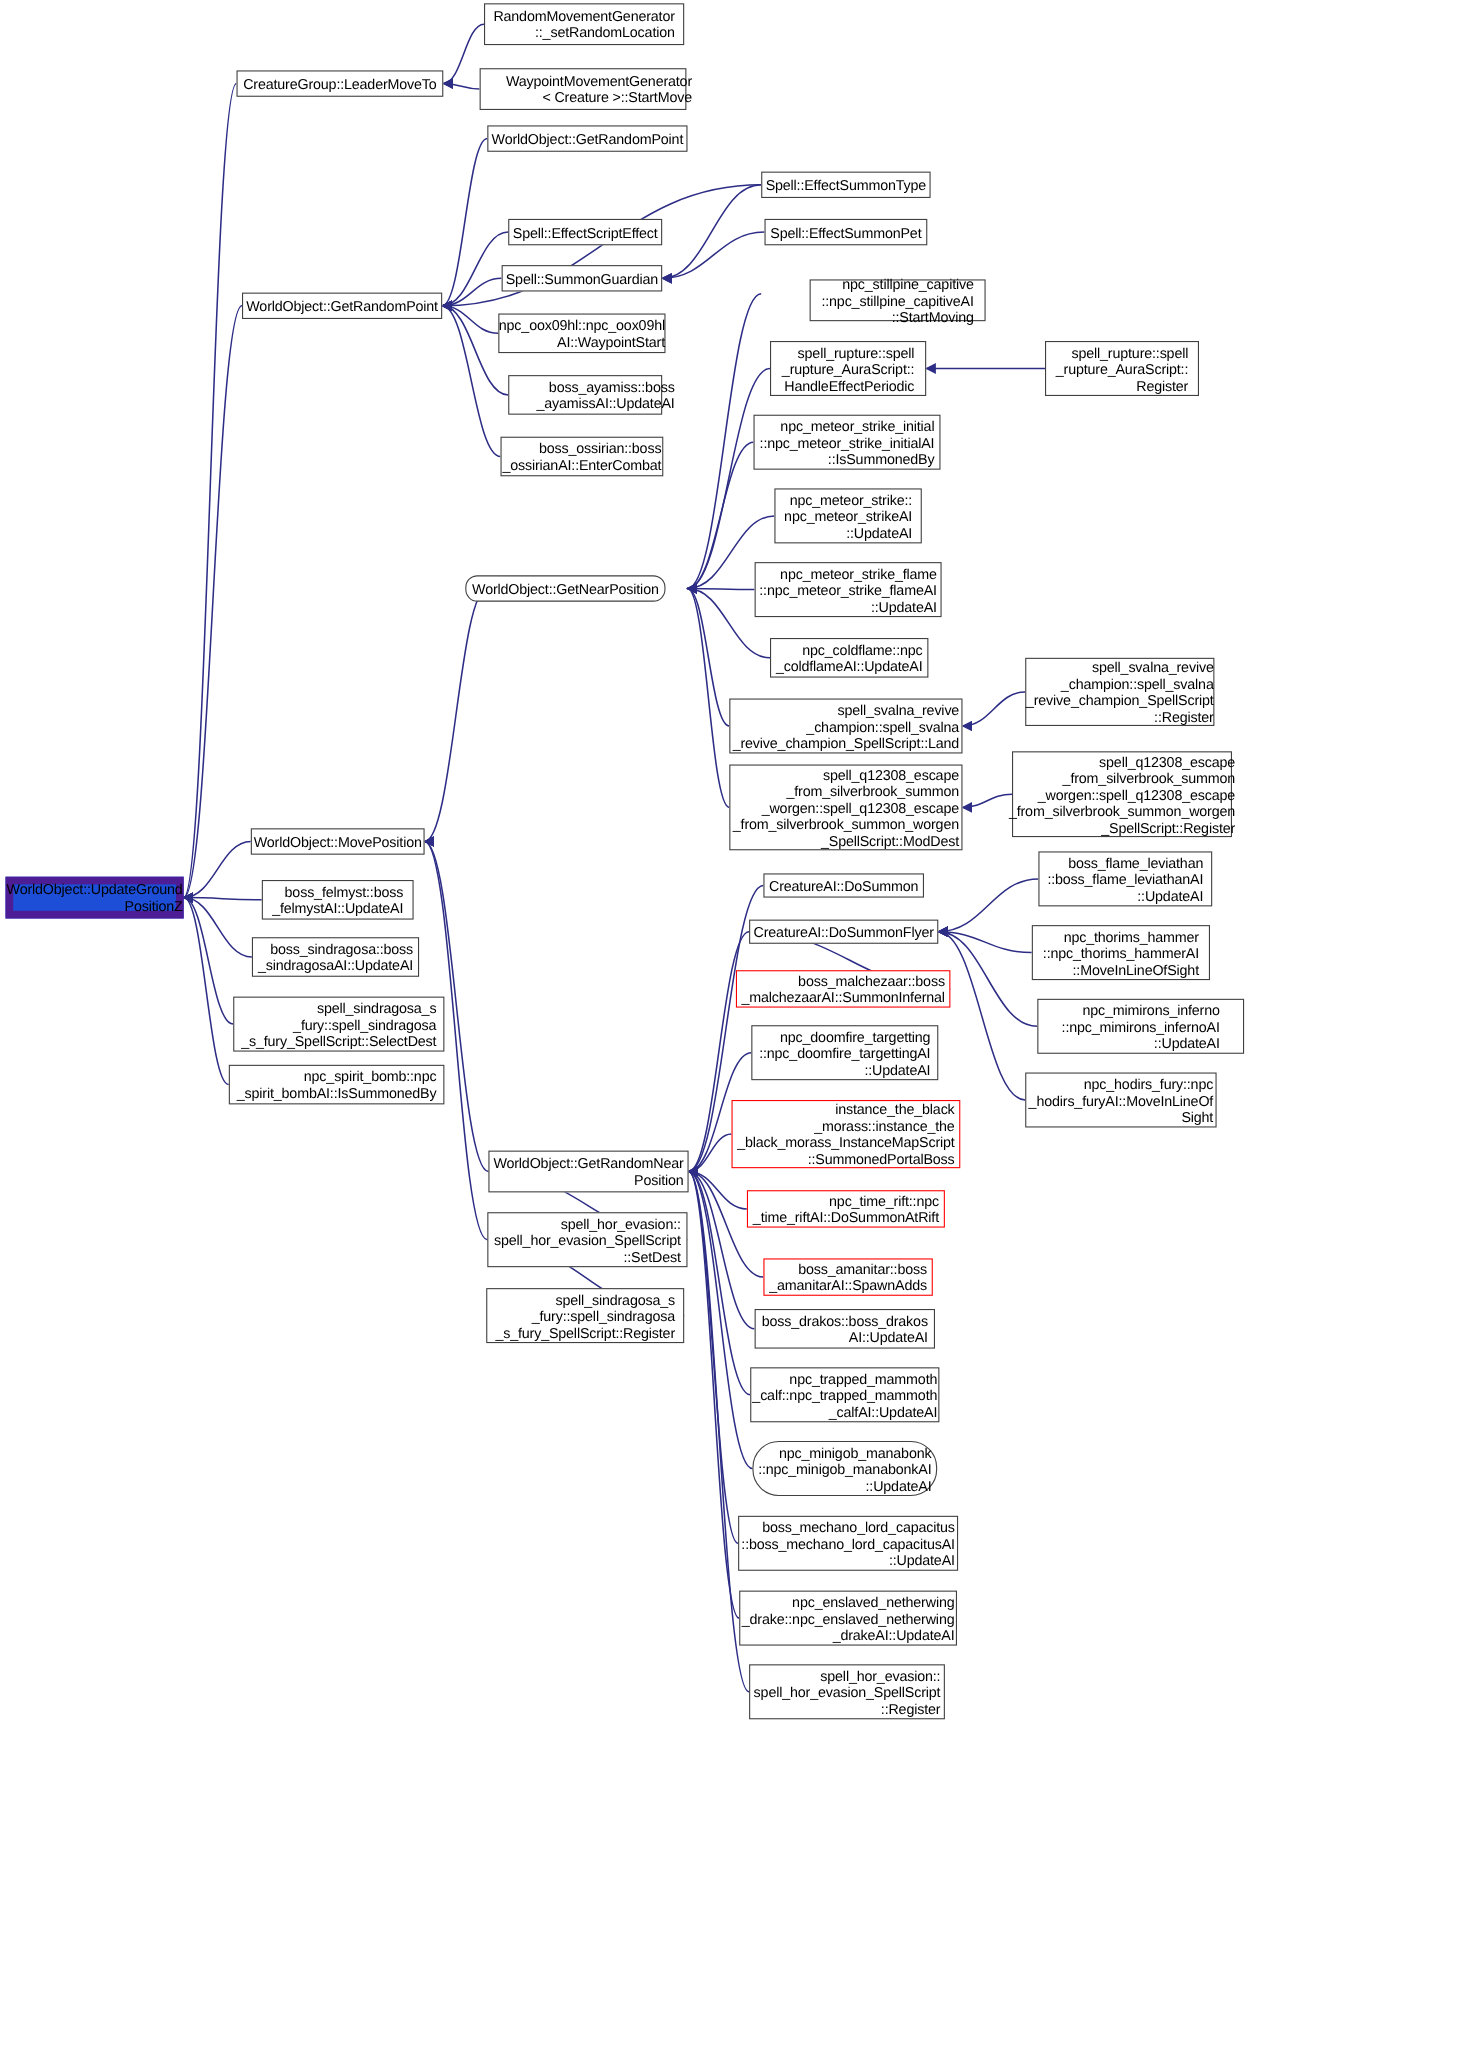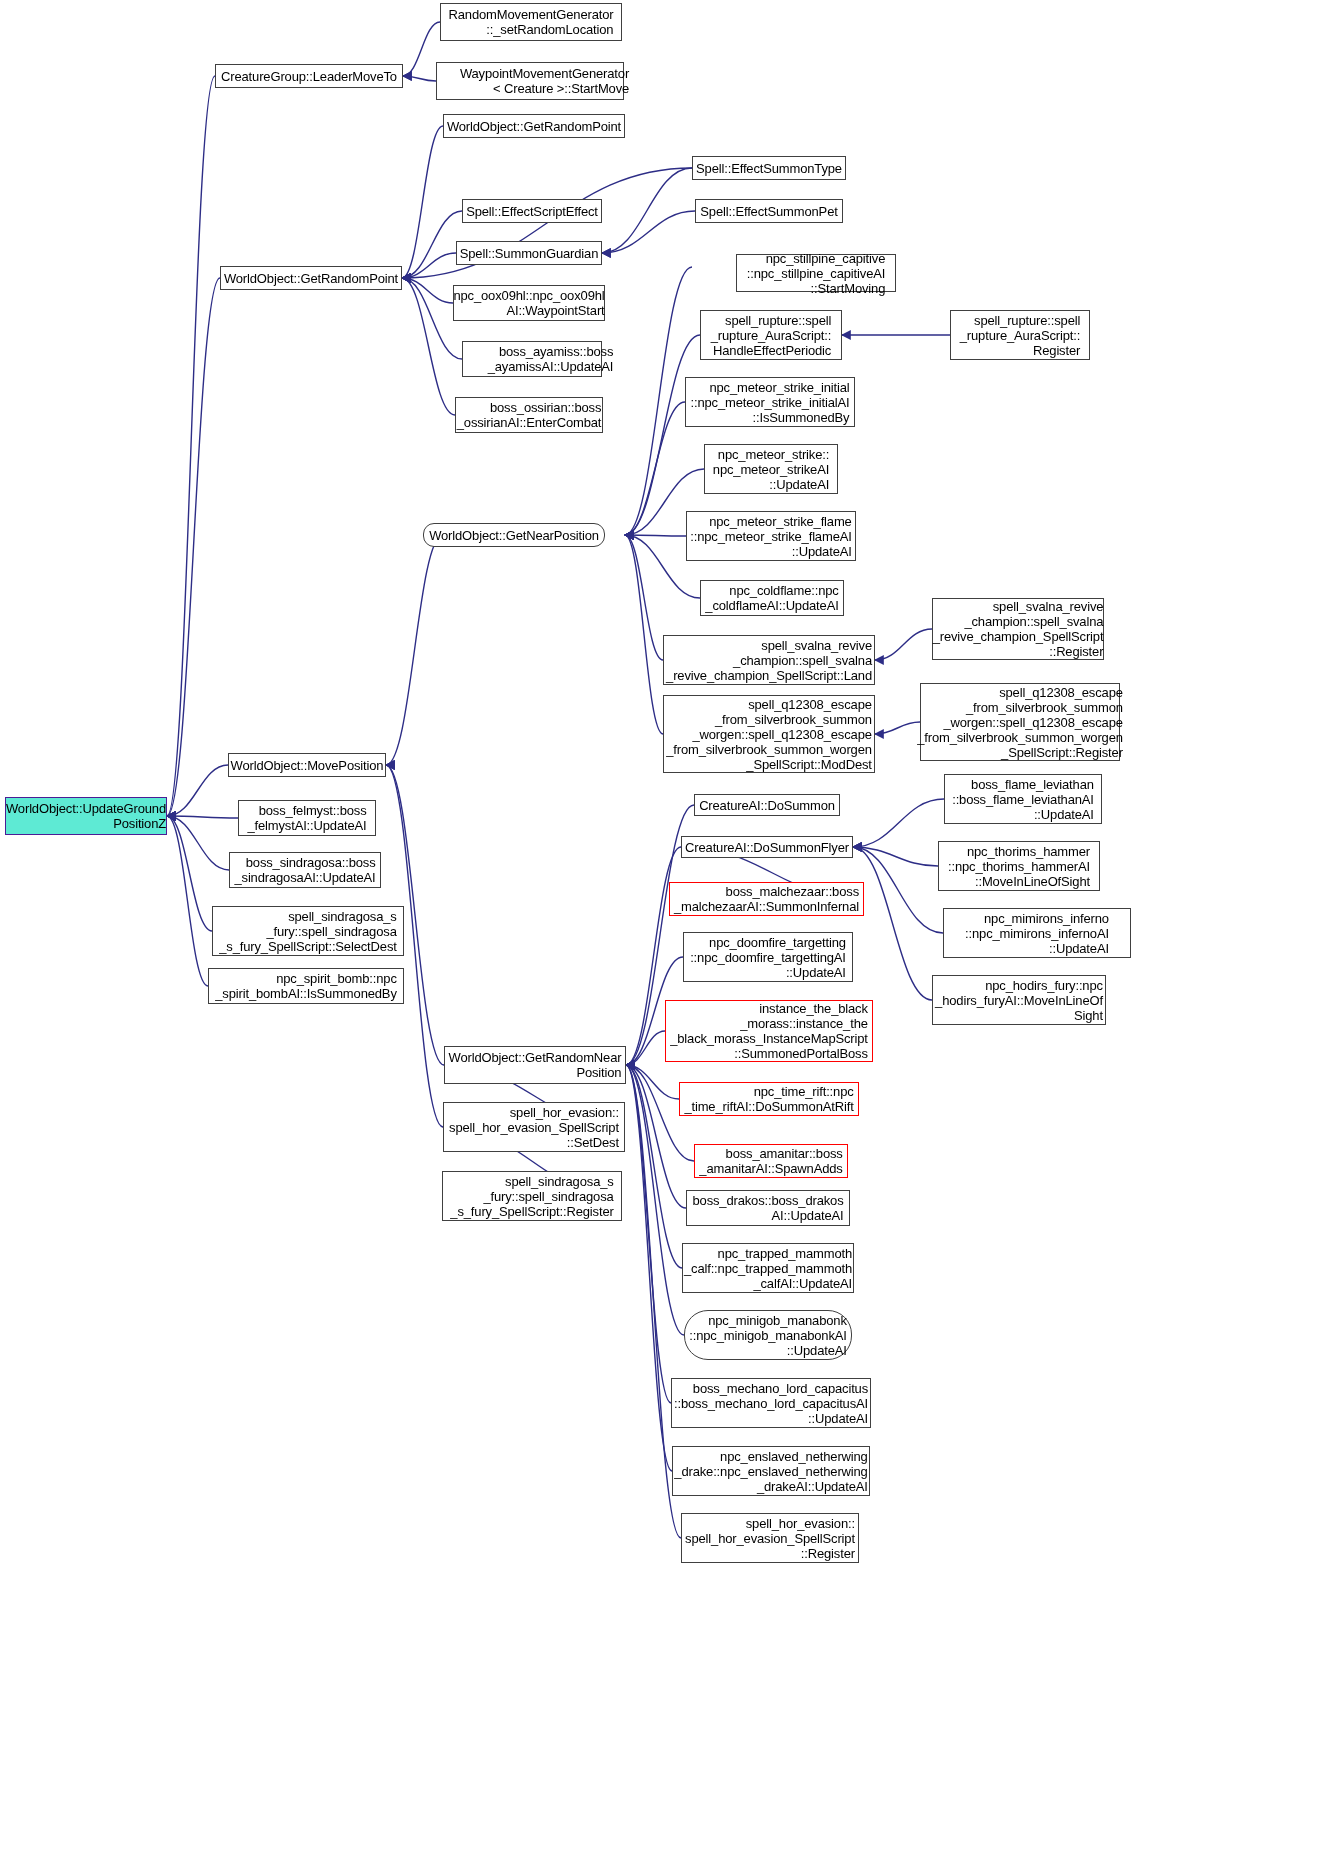--- a/index.html
+++ b/index.html
@@ -34,22 +34,22 @@
     background: #ffffff;
     border: 1px solid #404040;
     color: #000000;
     font-size: 13px;
     line-height: 15px;
     letter-spacing: -0.15px;
     white-space: pre-line;
     padding: 1px 3px;
   }
   .node.root {
-    background: #5eead4;
-    border: 1px solid #4c1d95;
+    background: #1d4ed8;
+    border: 7px solid #4c1d95;
   }
   .node.red {
     border: 1px solid #ff0000;
   }
 </style>
 </head>
 <body>
 
 <div id="graph">
   <svg id="edges" viewBox="0 0 1344 1861" xmlns="http://www.w3.org/2000/svg">

